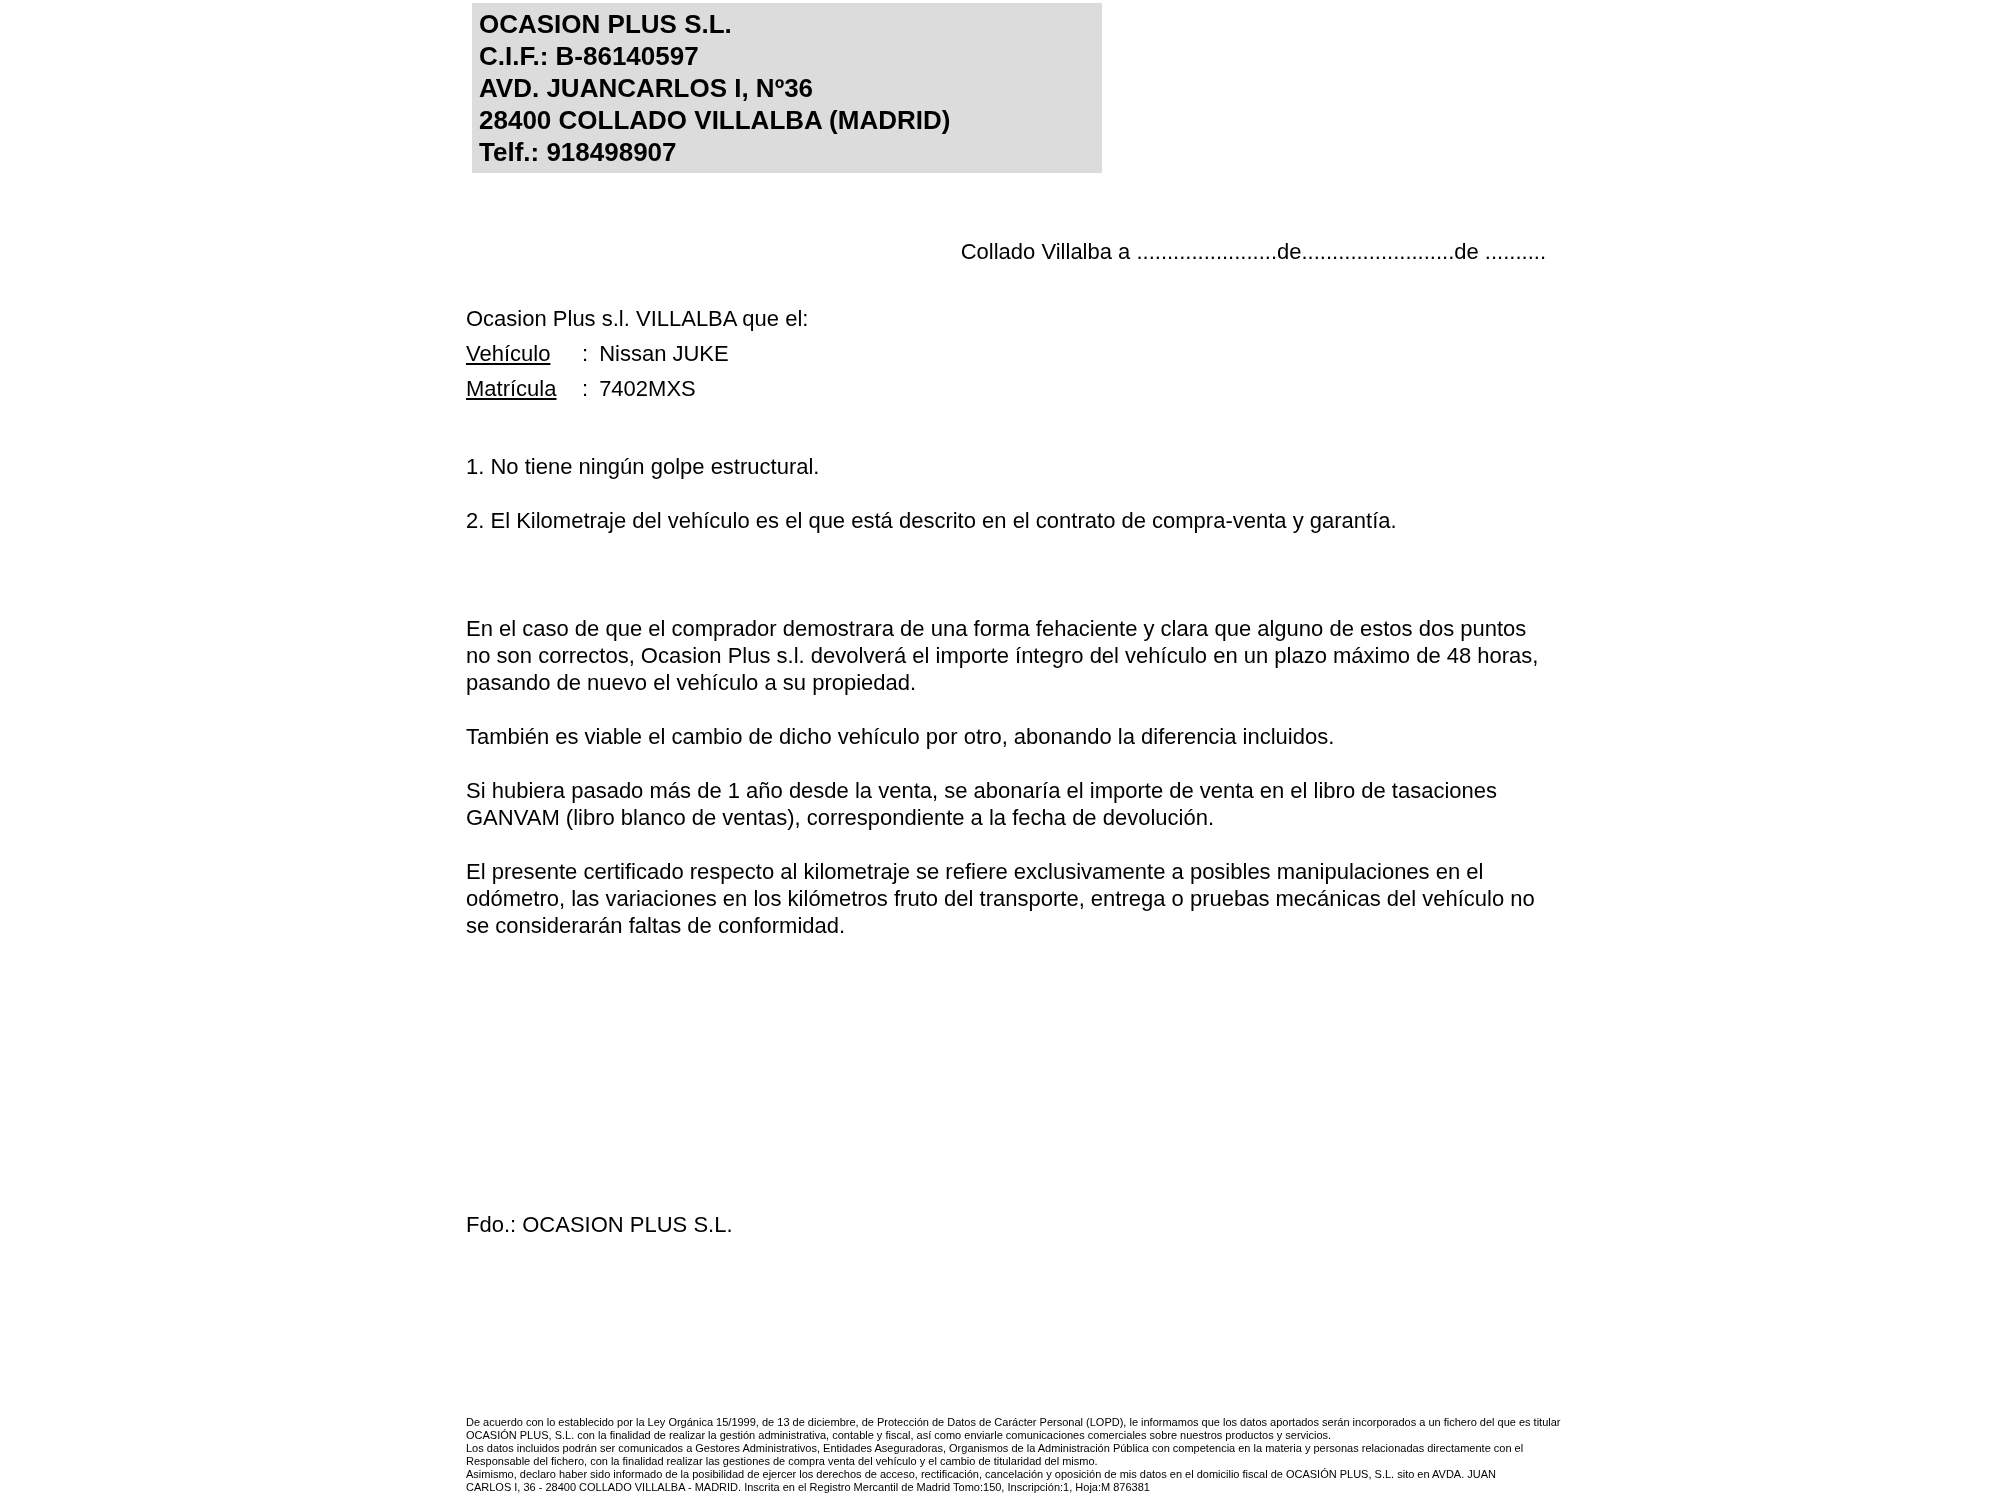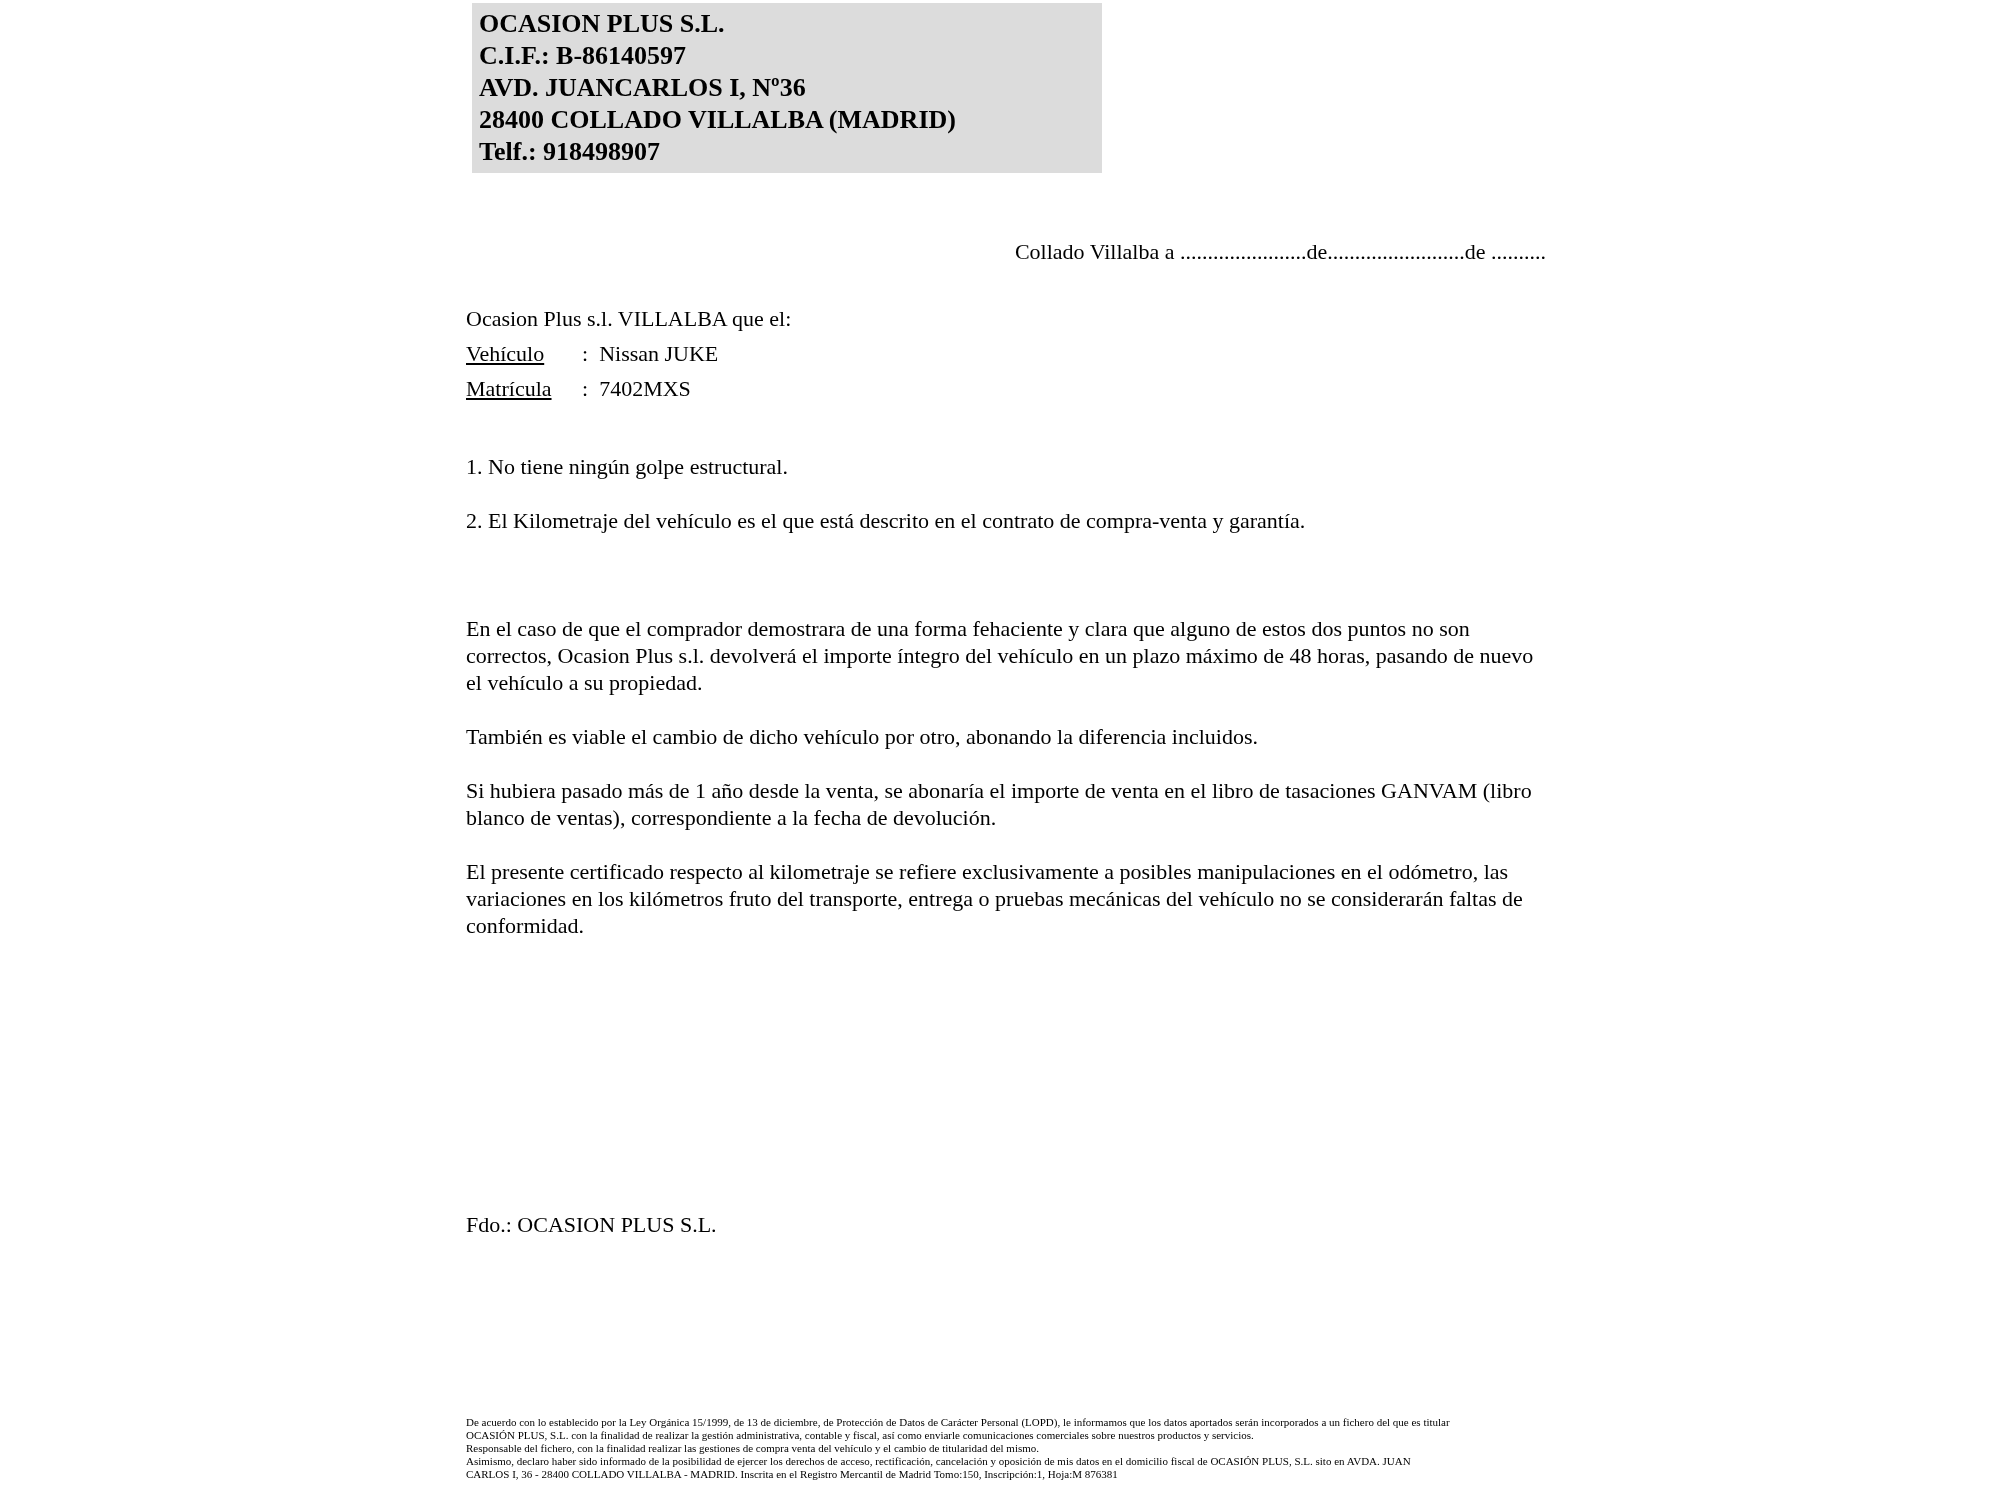--- a/index.html
+++ b/index.html
@@ -5,21 +5,21 @@
   html, body {
     margin: 0;
     padding: 0;
     background: #ffffff;
   }
   .page {
     position: relative;
     width: 2000px;
     height: 1500px;
     background: #ffffff;
-    font-family: Liberation Serif, serif;
+    font-family: Liberation Sans, sans-serif;
     color: #000000;
     overflow: hidden;
   }
   .header-box {
     position: absolute;
     left: 472px;
     top: 3px;
     width: 623px;
     background: #dcdcdc;
     padding: 5px 0 5px 7px;
@@ -105,18 +105,19 @@
   <div class="para para-1">En el caso de que el comprador demostrara de una forma fehaciente y clara que alguno de estos dos puntos no son correctos, Ocasion Plus s.l. devolverá el importe íntegro del vehículo en un plazo máximo de 48 horas, pasando de nuevo el vehículo a su propiedad.</div>
   <div class="para para-2">También es viable el cambio de dicho vehículo por otro, abonando la diferencia incluidos.</div>
   <div class="para para-3">Si hubiera pasado más de 1 año desde la venta, se abonaría el importe de venta en el libro de tasaciones GANVAM (libro blanco de ventas), correspondiente a la fecha de devolución.</div>
   <div class="para para-4">El presente certificado respecto al kilometraje se refiere exclusivamente a posibles manipulaciones en el odómetro, las variaciones en los kilómetros fruto del transporte, entrega o pruebas mecánicas del vehículo no se considerarán faltas de conformidad.</div>
 
   <div class="signature">Fdo.: OCASION PLUS S.L.</div>
 
   <div class="legal-footer">
     <div class="legal-line">De acuerdo con lo establecido por la Ley Orgánica 15/1999, de 13 de diciembre, de Protección de Datos de Carácter Personal (LOPD), le informamos que los datos aportados serán incorporados a un fichero del que es titular</div>
     <div class="legal-line">OCASIÓN PLUS, S.L. con la finalidad de realizar la gestión administrativa, contable y fiscal, así como enviarle comunicaciones comerciales sobre nuestros productos y servicios.</div>
+    <div class="legal-line">Los datos incluidos podrán ser comunicados a Gestores Administrativos, Entidades Aseguradoras, Organismos de la Administración Pública con competencia en la materia y personas relacionadas directamente con el</div>
     <div class="legal-line">Responsable del fichero, con la finalidad realizar las gestiones de compra venta del vehículo y el cambio de titularidad del mismo.</div>
     <div class="legal-line">Asimismo, declaro haber sido informado de la posibilidad de ejercer los derechos de acceso, rectificación, cancelación y oposición de mis datos en el domicilio fiscal de OCASIÓN PLUS, S.L. sito en AVDA. JUAN</div>
     <div class="legal-line">CARLOS I, 36 - 28400 COLLADO VILLALBA - MADRID. Inscrita en el Registro Mercantil de Madrid Tomo:150, Inscripción:1, Hoja:M 876381</div>
   </div>
 
 </div>
 
 </body></html>

